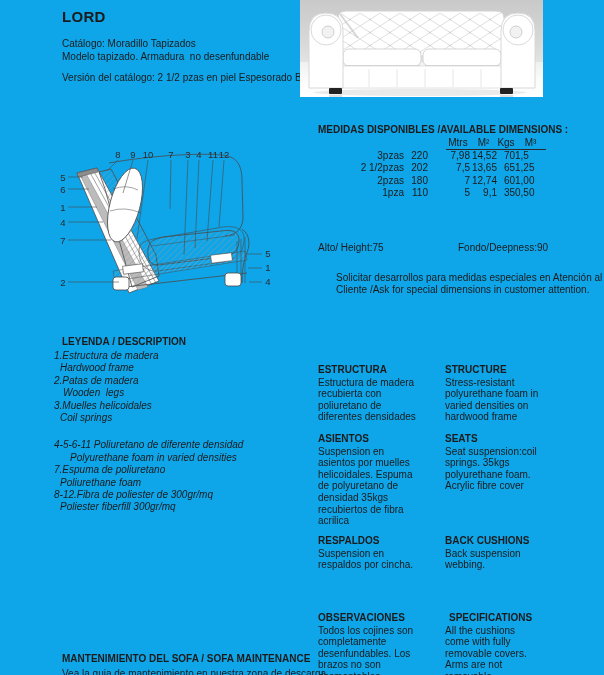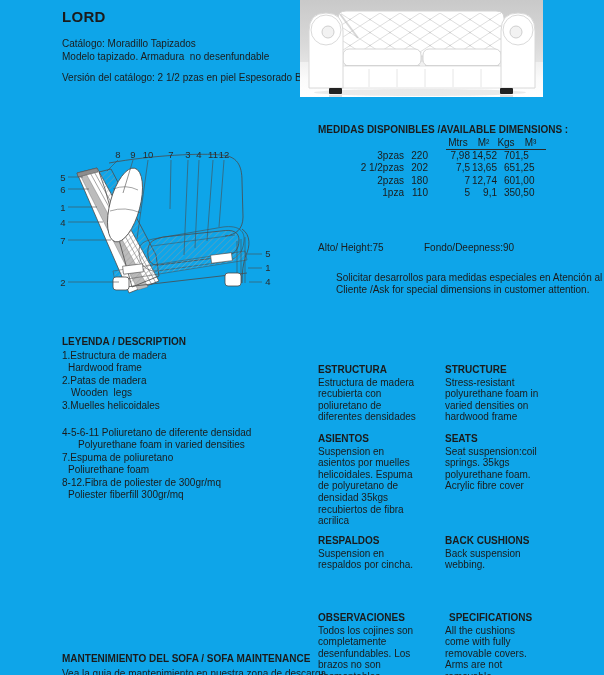--- a/index.html
+++ b/index.html
@@ -150,21 +150,21 @@
           <td class="c-gap"></td>
         <td class="c-mtrs">5</td>
         <td class="c-m2">9,1</td>
         <td class="c-kgs">35</td>
         <td class="c-m3">0,50</td>
       </tr>
     </tbody>
   </table>
 
   <div class="abs" style="left:318px; top:242px;">Alto/ Height:75</div>
-  <div class="abs" style="left:380px; top:242px;padding-left:44px;">Fondo/Deepness:90</div>
+  <div class="abs" style="left:414px; top:242px;padding-left:44px;">Fondo/Deepness:90</div>
   <div class="abs note preline" style="left:318px; top:272px;margin-left:18px;">Solicitar desarrollos para medidas especiales en Atención al
 Cliente /Ask for special dimensions in customer attention.</div>
 
   <svg class="abs" style="left:53px; top:143px;" width="235" height="158" viewBox="0 0 235 158">
     <defs>
       <pattern id="hA" patternUnits="userSpaceOnUse" width="4.5" height="4.5" patternTransform="rotate(45)">
         <line x1="0" y1="0" x2="0" y2="4.5" stroke="#9a9a9a" stroke-width="0.8"></line>
       </pattern>
       <pattern id="hB" patternUnits="userSpaceOnUse" width="3.5" height="3.5" patternTransform="rotate(45)">
         <line x1="0" y1="0" x2="0" y2="3.5" stroke="#ababab" stroke-width="0.7"></line>
@@ -221,31 +221,32 @@
       <text x="10" y="82.5">4</text>
       <text x="10" y="100.5">7</text>
       <text x="10" y="142.5">2</text>
       <text x="215" y="114">5</text>
       <text x="215" y="128">1</text>
       <text x="215" y="142">4</text>
     </g>
   </svg>
 
   <div class="abs b" style="left:62px; top:336px;">LEYENDA / DESCRIPTION</div>
-  <div class="abs legend-items" style="left:62px; top:350px; width:240px;">
+  <div class="abs legend-items" style="left:54px; top:350px; width:240px;font-style:italic;">
     <div>
       <div class="pre">1.Estructura de madera</div>
       <div class="pre en">Hardwood frame</div>
     </div>
     <div>
       <div class="pre">2.Patas de madera</div>
       <div class="pre en deep" style="padding-left:9px;">Wooden  legs</div>
     </div>
     <div>
       <div class="pre">3.Muelles helicoidales</div>
+      <div class="pre en">Coil springs</div>
     </div>
     <div class="gap-above">
       <div class="pre">4-5-6-11 Poliuretano de diferente densidad</div>
       <div class="pre en deep">Polyurethane foam in varied densities</div>
     </div>
     <div>
       <div class="pre">7.Espuma de poliuretano</div>
       <div class="pre en">Poliurethane foam</div>
     </div>
     <div>

